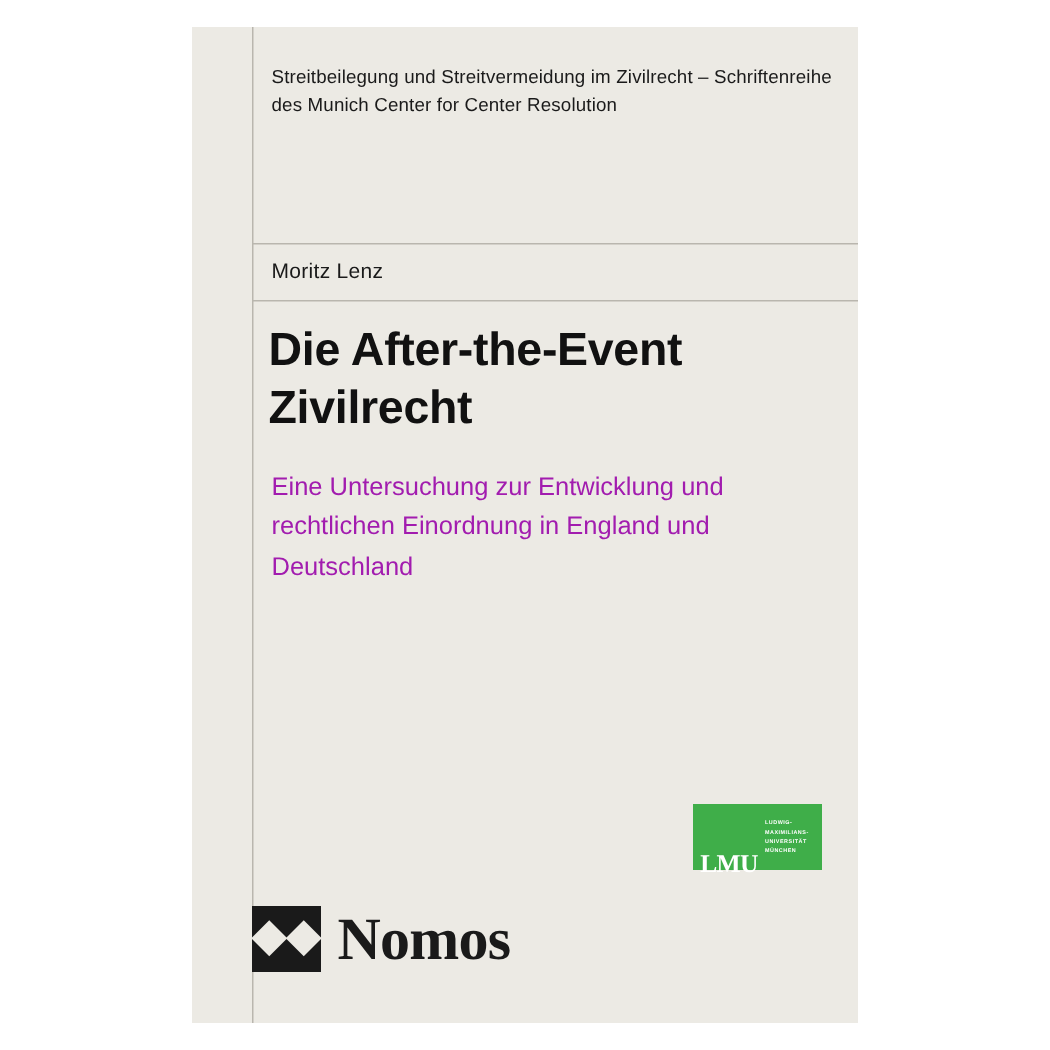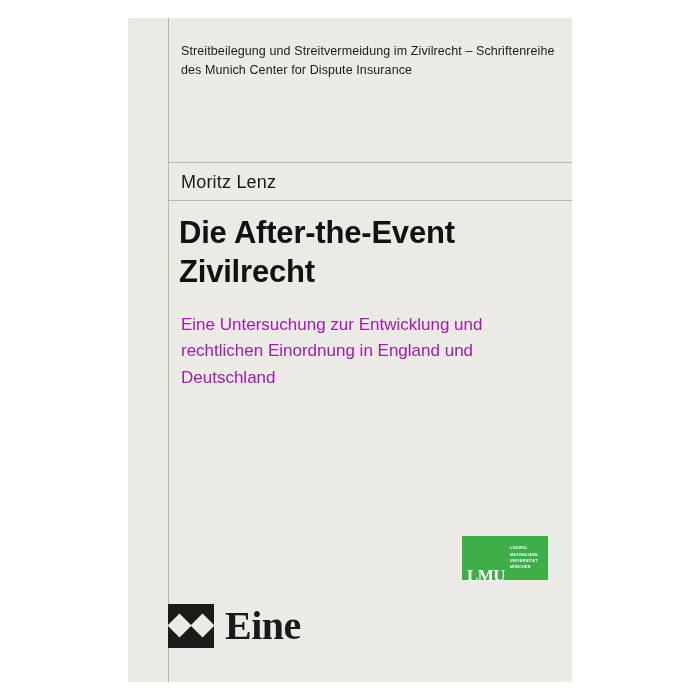--- a/index.html
+++ b/index.html
@@ -48,21 +48,21 @@
     width: 375px;
     font-size: 12.5px;
     line-height: 1.5;
     color: #1a1a1a;
     letter-spacing: 0.1px;
   }
   .author {
     position: absolute;
     left: 181px;
     top: 172px;
-    font-size: 18px;
+    font-size: 14px;
     color: #1a1a1a;
     letter-spacing: 0.2px;
   }
   .title {
     position: absolute;
     left: 179px;
     top: 214px;
     width: 380px;
     font-size: 31px;
     font-weight: bold;
@@ -150,21 +150,21 @@
 </style>
 </head>
 <body>
 
 <div class="cover">
 
   <div class="v-rule" style="left:40px; top:0; height:664px;"></div>
   <div class="h-rule r1" style="left:40px; width:404px; top:144px;"></div>
   <div class="h-rule r2" style="left:40px; width:404px; top:182px;"></div>
 
-  <div class="series" style="left:53px; top:24px;">Streitbeilegung und Streitvermeidung im Zivilrecht – Schriftenreihe des Munich Center for Dispute Insurance</div>
+  <div class="series" style="left:53px; top:24px;">Streitbeilegung und Streitvermeidung im Zivilrecht – Schriftenreihe des Munich Center for Center Resolution</div>
 
   <div class="author" style="left:53px; top:154px;">Moritz Lenz</div>
 
   <div class="title" style="left:51px; top:196px;">Die After-the-Event Zivilrecht</div>
 
   <div class="subtitle" style="left:53px; top:294px;">Eine Untersuchung zur Entwicklung und rechtlichen Einordnung in England und Deutschland</div>
 
   <div class="lmu" style="left:334px; top:518px;">
     <div class="lmu-mark">LMU</div>
     <div style="display:flex; flex-direction:column; justify-content:center;">
@@ -173,16 +173,16 @@
       <div class="lmu-text">UNIVERSITÄT</div>
       <div class="lmu-text">MÜNCHEN</div>
     </div>
   </div>
 
   <div class="nomos" style="left:40px; top:586px;">
     <div class="nomos-mark">
       <span class="d1"></span>
       <span class="d2"></span>
     </div>
-    <div class="nomos-word">Eine</div>
+    <div class="nomos-word">Nomos</div>
   </div>
 
 </div>
 
 </body></html>

